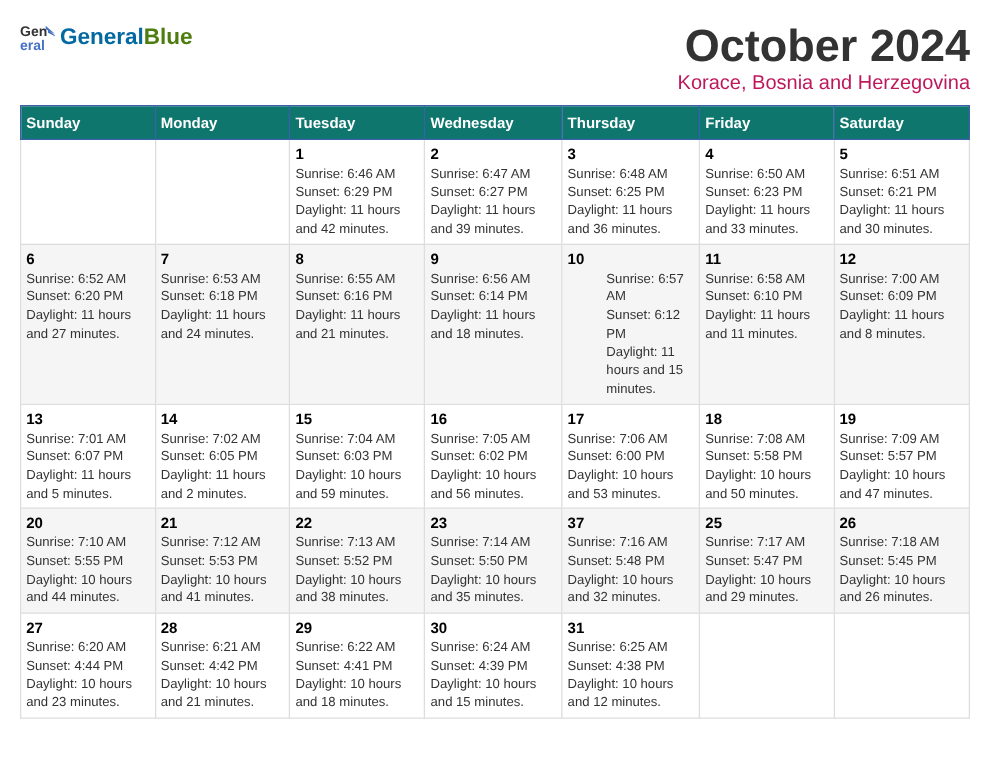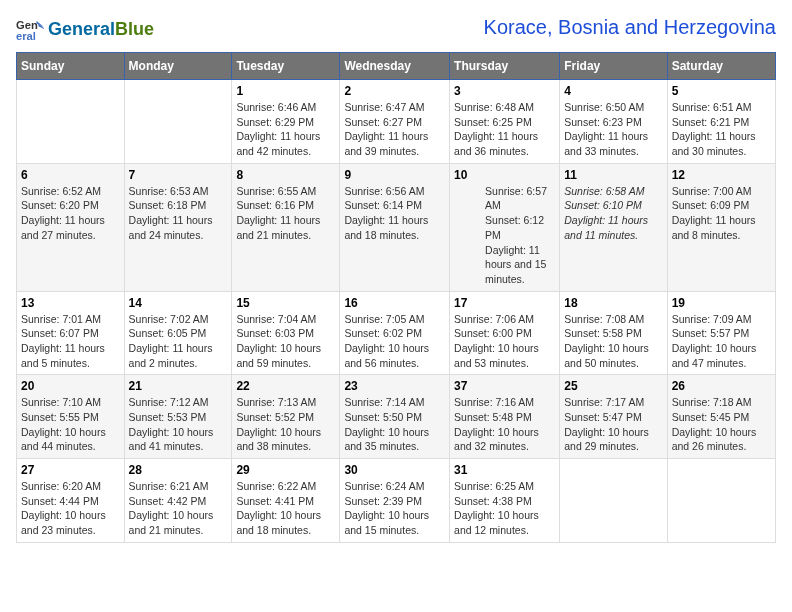--- a/index.html
+++ b/index.html
@@ -28,30 +28,30 @@
     }
     .title-block {
       text-align: right;
     }
     .month-title {
       font-size: 36px;
       font-weight: bold;
       color: #333;
     }
     .location-title {
-      font-size: 20px;
-      color: #1d4ed8;
+      font-size: 16px;
+      color: #be185d;
     }
     table {
       width: 100%;
       border-collapse: collapse;
       font-size: 11px;
     }
     thead tr {
-      background-color: #737373;
+      background-color: #0f766e;
       color: #fff;
     }
     thead th {
       padding: 6px 4px;
       text-align: left;
       font-size: 12px;
       font-weight: bold;
       border: 1px solid #3a62aa;
     }
     tbody tr {
@@ -91,20 +91,21 @@
       <polygon points="22,5 30,12 22,8" fill="#4472c4"></polygon>
       <polygon points="24,8 32,15 24,11" fill="#4472c4"></polygon>
     </svg>
     <div>
       <div style="font-size:18px;font-weight:bold;line-height:1.1;">
         <span style="color:#0369a1;">General</span><span style="color:#4d7c0f;">Blue</span>
       </div>
     </div>
   </div>
   <div class="title-block">
+    <div class="month-title">October 2024</div>
     <div class="location-title">Korace, Bosnia and Herzegovina</div>
   </div>
 </div>
 
 <table>
   <thead>
     <tr>
     <th>Sunday</th>
         <th>Monday</th>
         <th>Tuesday</th>
@@ -175,21 +176,21 @@
 Daylight: 11 hours and 18 minutes.</div>
         </td>
         <td>
           <div class="day-num">10</div>
           <div class="day-info" style="white-space: pre-line; margin-left: 31px;">Sunrise: 6:57 AM
 Sunset: 6:12 PM
 Daylight: 11 hours and 15 minutes.</div>
         </td>
         <td>
           <div class="day-num">11</div>
-          <div class="day-info" style="white-space: pre-line; font-style: italic;">Sunrise: 6:58 AM
+          <div class="day-info" style="white-space: pre-line;">Sunrise: 6:58 AM
 Sunset: 6:10 PM
 Daylight: 11 hours and 11 minutes.</div>
         </td>
         <td>
           <div class="day-num">12</div>
           <div class="day-info" style="white-space: pre-line;">Sunrise: 7:00 AM
 Sunset: 6:09 PM
 Daylight: 11 hours and 8 minutes.</div>
         </td>
       </tr>
@@ -296,21 +297,21 @@
         </td>
         <td>
           <div class="day-num">29</div>
           <div class="day-info" style="white-space: pre-line;">Sunrise: 6:22 AM
 Sunset: 4:41 PM
 Daylight: 10 hours and 18 minutes.</div>
         </td>
         <td>
           <div class="day-num">30</div>
           <div class="day-info" style="white-space: pre-line;">Sunrise: 6:24 AM
-Sunset: 2:39 PM
+Sunset: 4:39 PM
 Daylight: 10 hours and 15 minutes.</div>
         </td>
         <td>
           <div class="day-num">31</div>
           <div class="day-info" style="white-space: pre-line;">Sunrise: 6:25 AM
 Sunset: 4:38 PM
 Daylight: 10 hours and 12 minutes.</div>
         </td>
         <td></td>
         <td></td>

